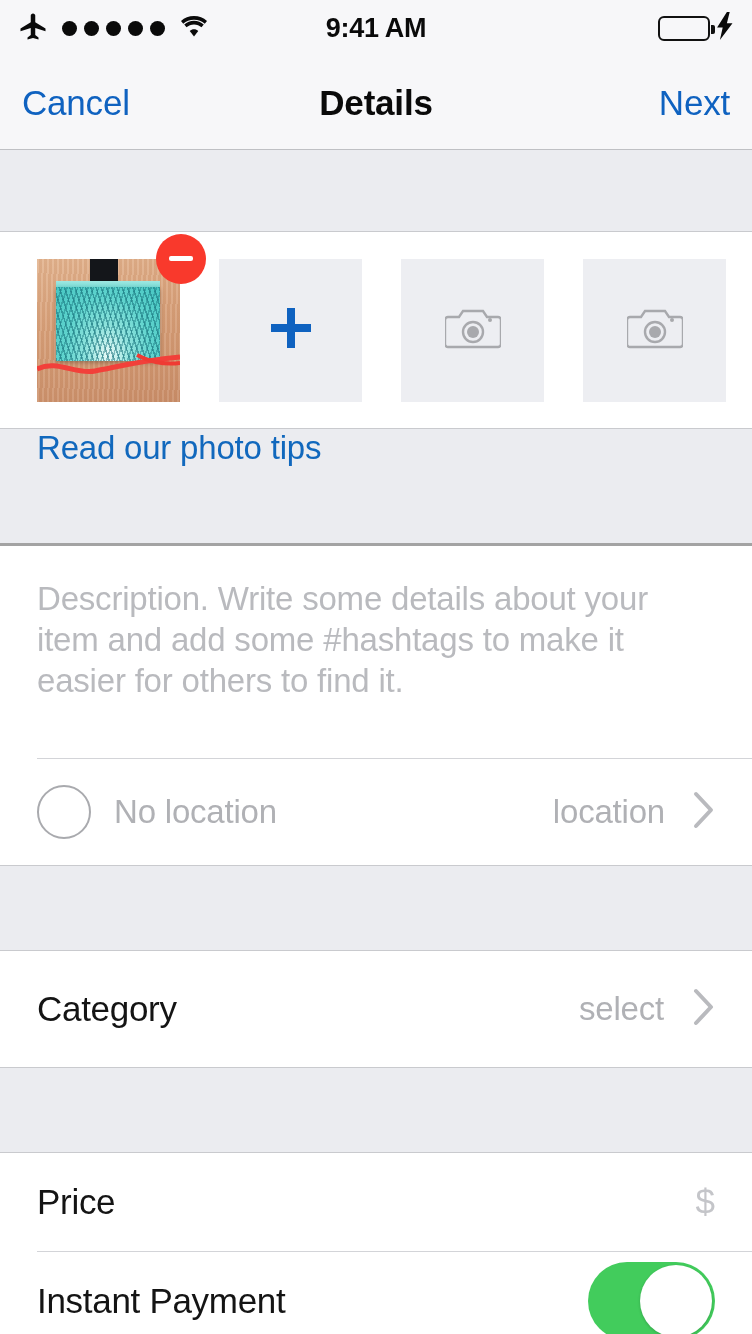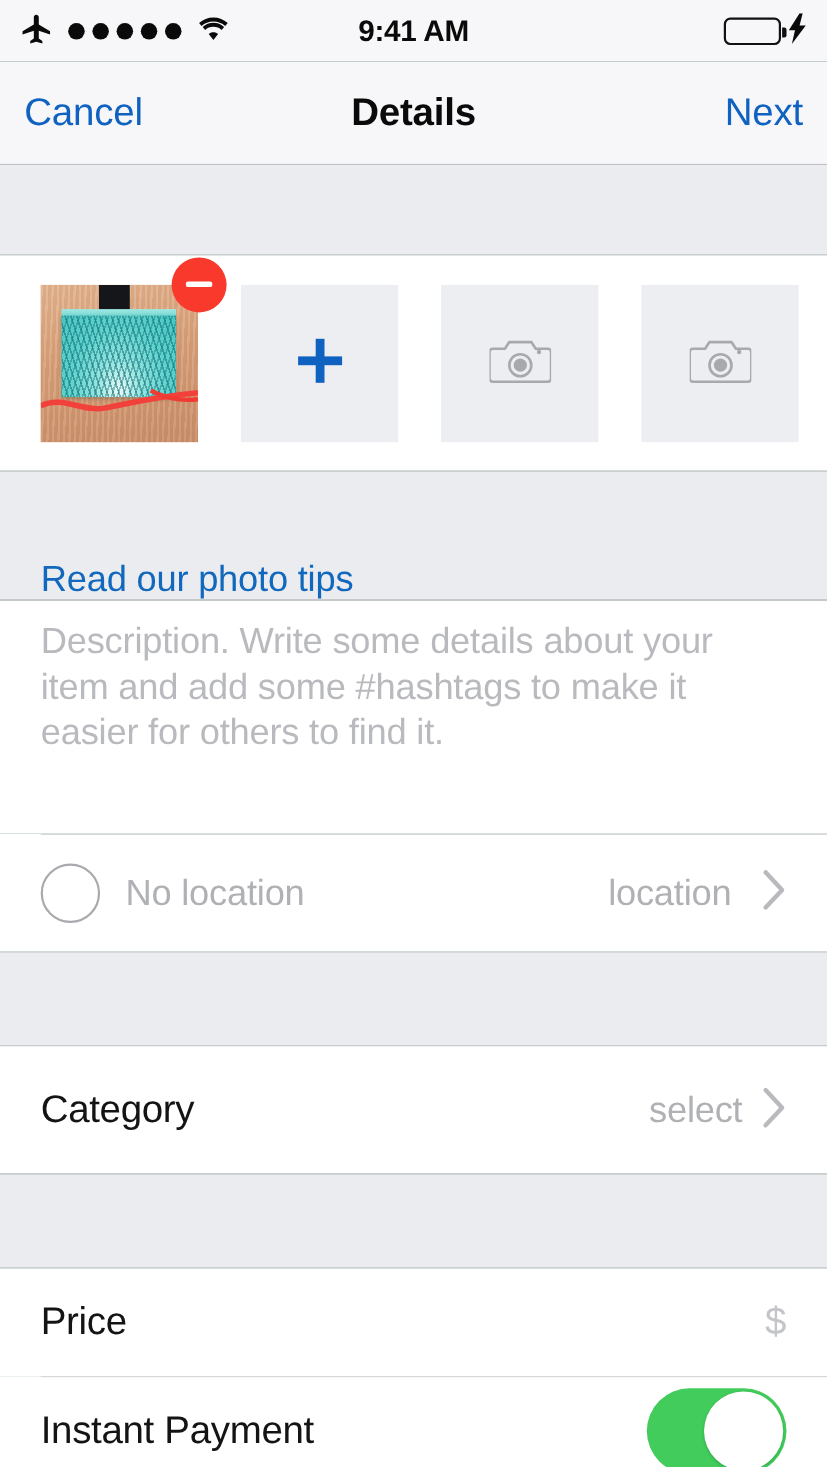--- a/index.html
+++ b/index.html
@@ -242,36 +242,36 @@
     cursor: pointer;
   }
   .plus-icon { display: block; }
   .camera-icon { display: block; }
 
   
   .tips-block {
     height: 118px;
     background: #ebecf0;
     border-top: 1px solid #c9cace;
-    border-bottom: 1px solid #a3a3a3;
-    display: flex;
-    align-items: flex-end;
+    border-bottom: 3px solid #a3a3a3;
+    display: flex;
+    align-items: flex-start;
     padding-left: 37px;
   }
   .tips-link {
     font-size: 33px;
     color: #1168bd;
     letter-spacing: -0.2px;
     cursor: pointer;
   }
 
   
   .desc-block {
     background: #ffffff;
-    padding: 16px 37px 0 37px;
+    padding: 32px 37px 0 37px;
     height: 212px;
   }
   .desc-placeholder {
     font-size: 33px;
     line-height: 41px;
     color: #b9babe;
     letter-spacing: -0.2px;
   }
 
   
@@ -328,21 +328,21 @@
   }
   .row-title {
     font-size: 35px;
     color: #141414;
     letter-spacing: -0.3px;
   }
   .row-right {
     margin-left: auto;
     display: flex;
     align-items: center;
-    gap: 18px;
+    gap: 29px;
   }
   .row-value {
     font-size: 33px;
     color: #b0b1b5;
     letter-spacing: -0.2px;
   }
 
   
   .price-row {
     height: 98px;

